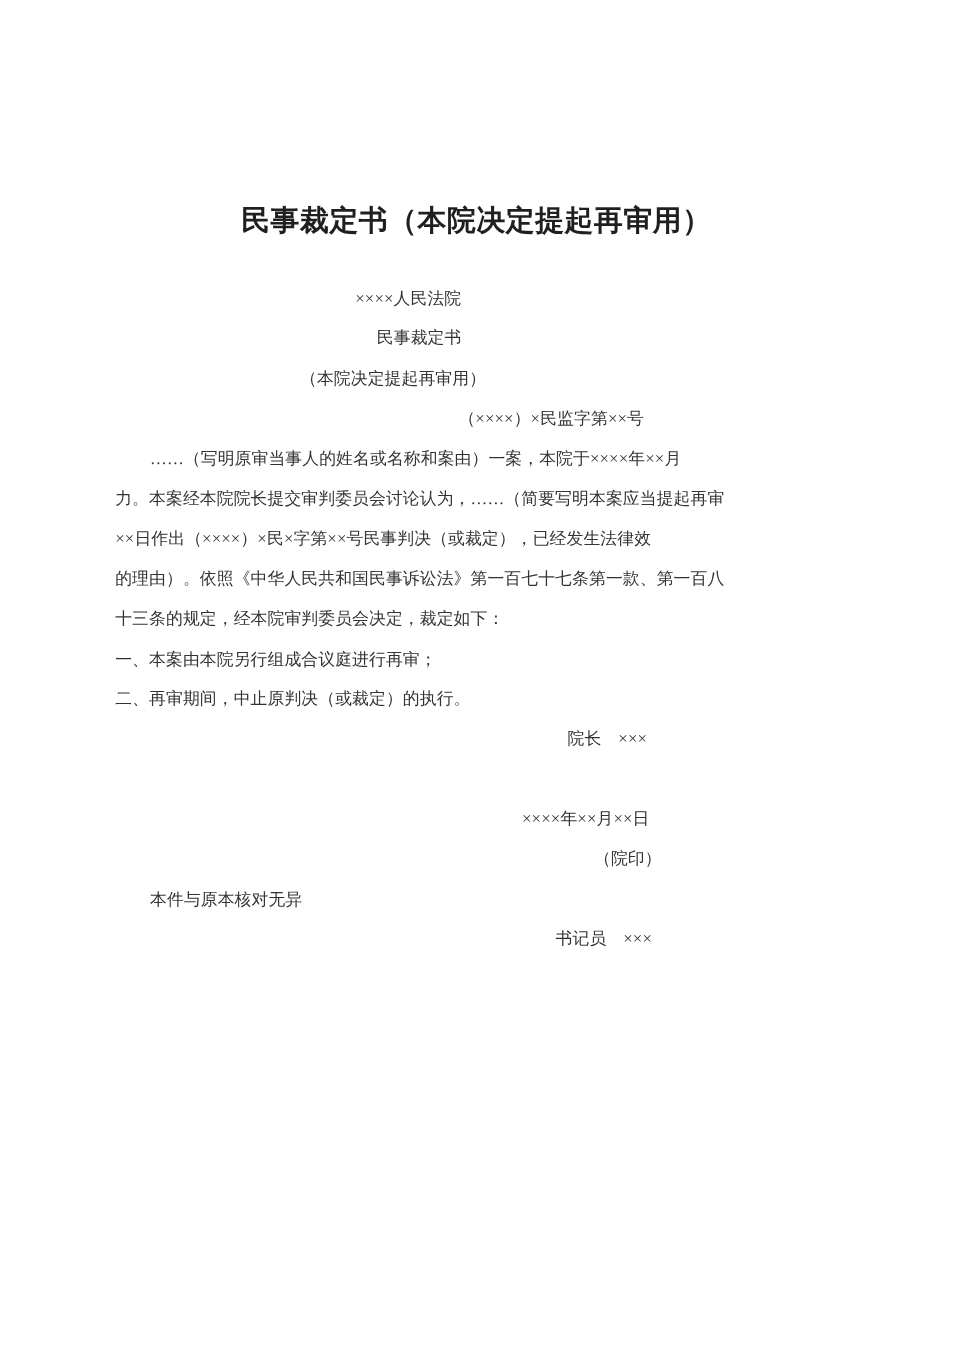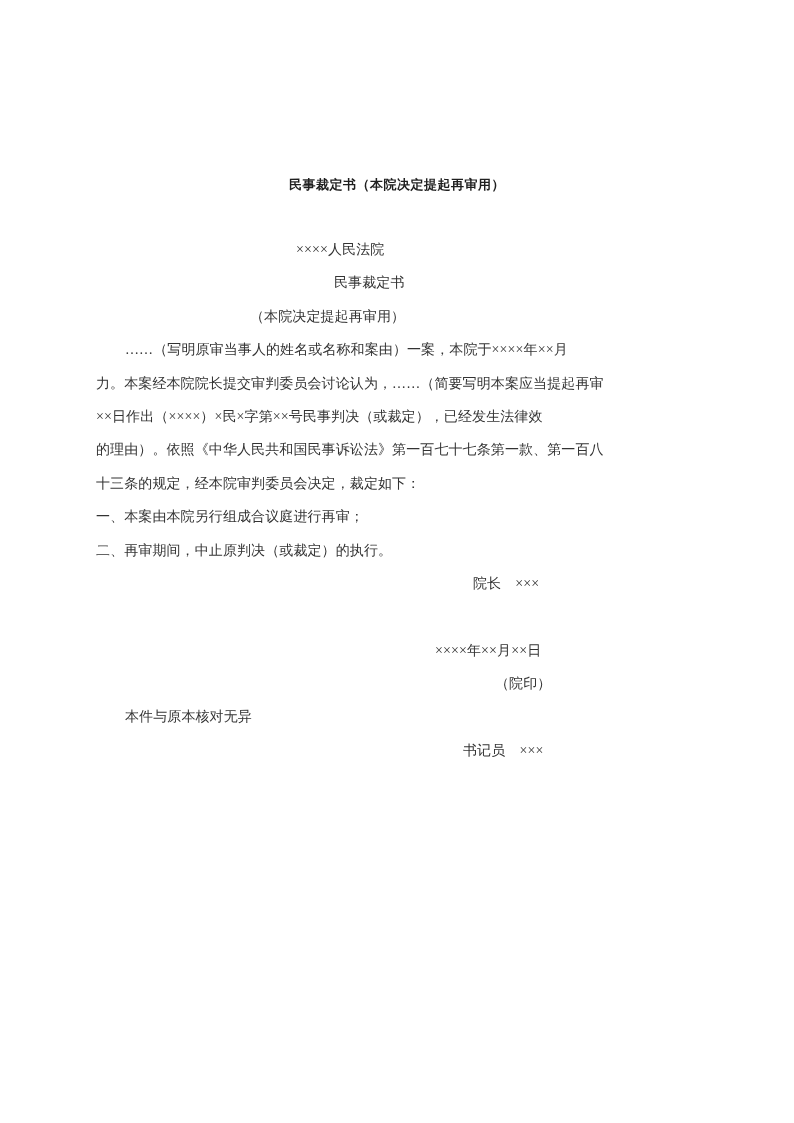--- a/index.html
+++ b/index.html
@@ -15,21 +15,21 @@
     overflow: hidden;
     font-family: "Liberation Serif", "DejaVu Serif", serif;
     color: #333333;
   }
   .doc-title {
     position: absolute;
     top: 172px;
     left: 0;
     width: 794px;
     text-align: center;
-    font-size: 13px;
+    font-size: 24px;
     line-height: 26px;
     font-weight: bold;
     color: #1f1f1f;
     letter-spacing: 0.5px;
     white-space: pre;
   }
   .doc-lines {
     position: absolute;
     top: 233px;
     left: 0;
@@ -39,21 +39,21 @@
     height: 33.4px;
     line-height: 33.4px;
     font-size: 14px;
     letter-spacing: 0.1px;
     white-space: pre;
     color: #333333;
     box-sizing: border-box;
   }
   
   .pl-court   { padding-left: 296px; }
-  .pl-type    { padding-left: 314px; margin-left: 20px; }
+  .pl-type    { padding-left: 314px; }
   .pl-usage   { padding-left: 250px; }
   .pl-caseno  { padding-left: 382px; }
   .pl-indent  { padding-left: 125px; }
   .pl-flush   { padding-left: 96px;  }
   .pl-ruling  { padding-left: 96px; }
   .pl-presid  { padding-left: 473px; }
   .pl-date    { padding-left: 435px; font-family: Liberation Serif, serif; }
   .pl-seal    { padding-left: 495px; }
   .pl-verify  { padding-left: 125px; }
   .pl-clerk   { padding-left: 463px; }
@@ -66,20 +66,21 @@
   <div class="doc-title">民事裁定书（本院决定提起再审用）</div>
 
   <div class="doc-lines">
 
     <div class="line pl-court">××××人民法院</div>
 
     <div class="line pl-type">民事裁定书</div>
 
     <div class="line pl-usage">（本院决定提起再审用）</div>
 
+    <div class="line pl-caseno">（××××）×民监字第××号</div>
 
     <div class="line pl-indent">……（写明原审当事人的姓名或名称和案由）一案，本院于××××年××月</div>
 
     <div class="line pl-flush">力。本案经本院院长提交审判委员会讨论认为，……（简要写明本案应当提起再审</div>
 
     <div class="line pl-flush">××日作出（××××）×民×字第××号民事判决（或裁定），已经发生法律效</div>
 
     <div class="line pl-flush">的理由）。依照《中华人民共和国民事诉讼法》第一百七十七条第一款、第一百八</div>
 
     <div class="line pl-flush">十三条的规定，经本院审判委员会决定，裁定如下：</div>

